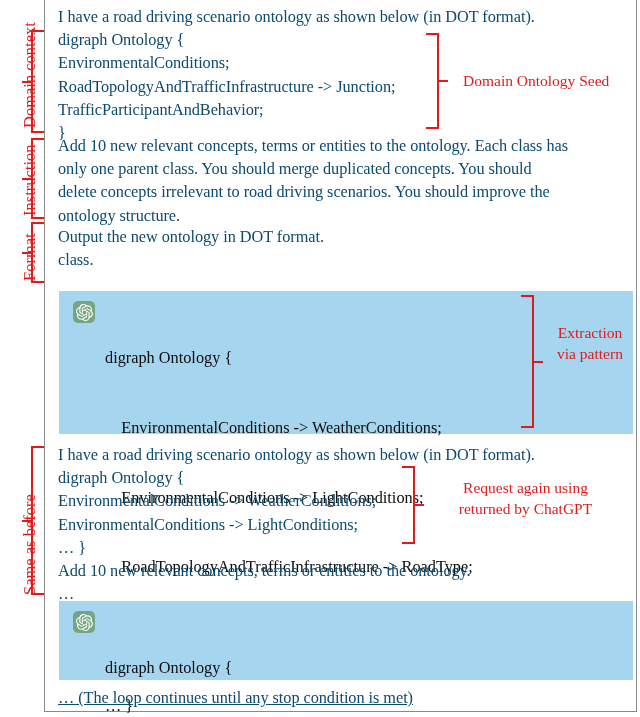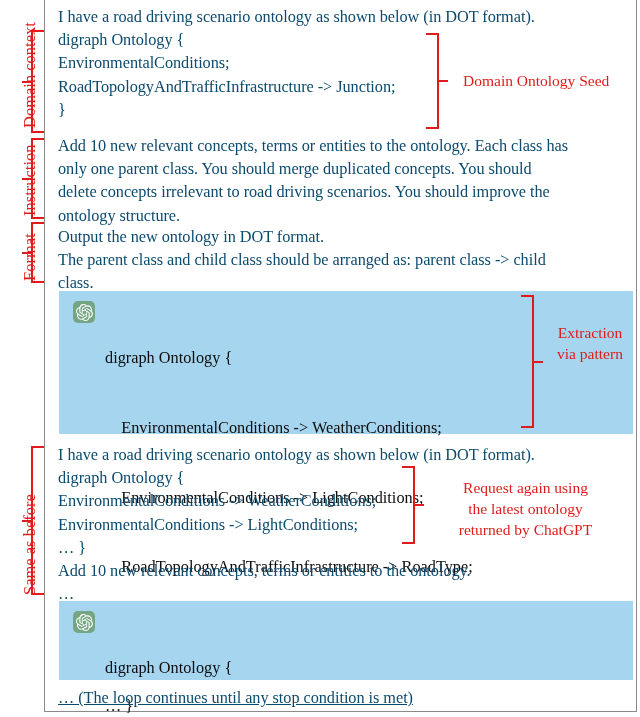--- a/index.html
+++ b/index.html
@@ -149,36 +149,36 @@
 
 </div>
 
 <div id="frame">
 
   <div class="tblock" style="top:5px;">
     <div class="ln">I have a road driving scenario ontology as shown below (in DOT format).</div>
     <div class="ln">digraph Ontology {</div>
     <div class="ln">EnvironmentalConditions;</div>
     <div class="ln">RoadTopologyAndTrafficInfrastructure -&gt; Junction;</div>
+    <div class="ln">TrafficParticipantAndBehavior;</div>
     <div class="ln">}</div>
   </div>
 
   <div class="brace-r" style="left:381px; top:33px; height:96px;"></div>
   <div class="redtext single" style="left:418px; top:70px; width:180px;">Domain Ontology Seed</div>
 
   <div class="tblock" style="top:134px;">
     <div class="ln">Add 10 new relevant concepts, terms or entities to the ontology. Each class has</div>
     <div class="ln">only one parent class. You should merge duplicated concepts. You should</div>
     <div class="ln">delete concepts irrelevant to road driving scenarios. You should improve the</div>
     <div class="ln">ontology structure.</div>
   </div>
 
   <div class="tblock" style="top:225px;">
     <div class="ln">Output the new ontology in DOT format.</div>
-    <div class="ln">The parent class and child class should be arranged as: parent class -&gt; child</div>
     <div class="ln">class.</div>
   </div>
 
   <div class="bluebox" style="left:14px; top:291px; width:574px; height:143px;">
 
     <div class="gpt-icon">
       <svg width="17" height="17" viewBox="0 0 24 24" aria-hidden="true">
         <path fill="#ffffff" d="M22.28 9.82a5.98 5.98 0 0 0-.52-4.91 6.05 6.05 0 0 0-6.51-2.9A6.07 6.07 0 0 0 4.98 4.18a5.99 5.99 0 0 0-4 2.9 6.05 6.05 0 0 0 .74 7.1 5.98 5.98 0 0 0 .51 4.91 6.05 6.05 0 0 0 6.52 2.9A5.99 5.99 0 0 0 13.26 24a6.06 6.06 0 0 0 5.77-4.21 5.99 5.99 0 0 0 4-2.9 6.06 6.06 0 0 0-.75-7.07Zm-9.02 12.6a4.48 4.48 0 0 1-2.88-1.04l.14-.08 4.78-2.76a.79.79 0 0 0 .39-.68v-6.74l2.02 1.17a.07.07 0 0 1 .04.06v5.58a4.5 4.5 0 0 1-4.49 4.49ZM3.6 18.3a4.47 4.47 0 0 1-.54-3.01l.14.09 4.79 2.76a.77.77 0 0 0 .78 0l5.84-3.37v2.33a.08.08 0 0 1-.3.07l-4.84 2.79a4.5 4.5 0 0 1-6.14-1.65ZM2.34 7.9a4.48 4.48 0 0 1 2.34-1.97V11.6a.77.77 0 0 0 .39.68l5.81 3.35-2.02 1.17a.07.07 0 0 1-.07 0l-4.84-2.8a4.5 4.5 0 0 1-1.64-6.13Zm16.6 3.86-5.83-3.39L15.13 7.2a.07.07 0 0 1 .07 0l4.84 2.8a4.49 4.49 0 0 1-.68 8.1v-5.67a.8.8 0 0 0-.42-.67Zm2.01-3.02-.14-.09-4.78-2.79a.78.78 0 0 0-.79 0L9.4 9.23V6.9a.07.07 0 0 1 .03-.07l4.84-2.79a4.49 4.49 0 0 1 6.67 4.65ZM8.3 12.86l-2.02-1.16a.08.08 0 0 1-.04-.06V6.07a4.49 4.49 0 0 1 7.37-3.45l-.14.08L8.69 5.46a.79.79 0 0 0-.39.68v6.72Zm1.1-2.36 2.6-1.5 2.6 1.5v3l-2.6 1.5-2.6-1.5Z"></path>
       </svg>
     </div>
@@ -205,21 +205,20 @@
     <div class="ln">EnvironmentalConditions -&gt; WeatherConditions;</div>
     <div class="ln">EnvironmentalConditions -&gt; LightConditions;</div>
     <div class="ln">… }</div>
     <div class="ln">Add 10 new relevant concepts, terms or entities to the ontology.</div>
     <div class="ln">…</div>
   </div>
 
   <div class="brace-r" style="left:357px; top:466px; height:78px;"></div>
   <div class="redtext" style="left:378px; top:477px; width:205px;">
     <div>Request again using</div>
-    <div>the latest ontology</div>
     <div>returned by ChatGPT</div>
   </div>
 
   <div class="bluebox" style="left:14px; top:601px; width:574px; height:79px;">
 
     <div class="gpt-icon">
       <svg width="17" height="17" viewBox="0 0 24 24" aria-hidden="true">
         <path fill="#ffffff" d="M22.28 9.82a5.98 5.98 0 0 0-.52-4.91 6.05 6.05 0 0 0-6.51-2.9A6.07 6.07 0 0 0 4.98 4.18a5.99 5.99 0 0 0-4 2.9 6.05 6.05 0 0 0 .74 7.1 5.98 5.98 0 0 0 .51 4.91 6.05 6.05 0 0 0 6.52 2.9A5.99 5.99 0 0 0 13.26 24a6.06 6.06 0 0 0 5.77-4.21 5.99 5.99 0 0 0 4-2.9 6.06 6.06 0 0 0-.75-7.07Zm-9.02 12.6a4.48 4.48 0 0 1-2.88-1.04l.14-.08 4.78-2.76a.79.79 0 0 0 .39-.68v-6.74l2.02 1.17a.07.07 0 0 1 .04.06v5.58a4.5 4.5 0 0 1-4.49 4.49ZM3.6 18.3a4.47 4.47 0 0 1-.54-3.01l.14.09 4.79 2.76a.77.77 0 0 0 .78 0l5.84-3.37v2.33a.08.08 0 0 1-.3.07l-4.84 2.79a4.5 4.5 0 0 1-6.14-1.65ZM2.34 7.9a4.48 4.48 0 0 1 2.34-1.97V11.6a.77.77 0 0 0 .39.68l5.81 3.35-2.02 1.17a.07.07 0 0 1-.07 0l-4.84-2.8a4.5 4.5 0 0 1-1.64-6.13Zm16.6 3.86-5.83-3.39L15.13 7.2a.07.07 0 0 1 .07 0l4.84 2.8a4.49 4.49 0 0 1-.68 8.1v-5.67a.8.8 0 0 0-.42-.67Zm2.01-3.02-.14-.09-4.78-2.79a.78.78 0 0 0-.79 0L9.4 9.23V6.9a.07.07 0 0 1 .03-.07l4.84-2.79a4.49 4.49 0 0 1 6.67 4.65ZM8.3 12.86l-2.02-1.16a.08.08 0 0 1-.04-.06V6.07a4.49 4.49 0 0 1 7.37-3.45l-.14.08L8.69 5.46a.79.79 0 0 0-.39.68v6.72Zm1.1-2.36 2.6-1.5 2.6 1.5v3l-2.6 1.5-2.6-1.5Z"></path>
       </svg>
     </div>

